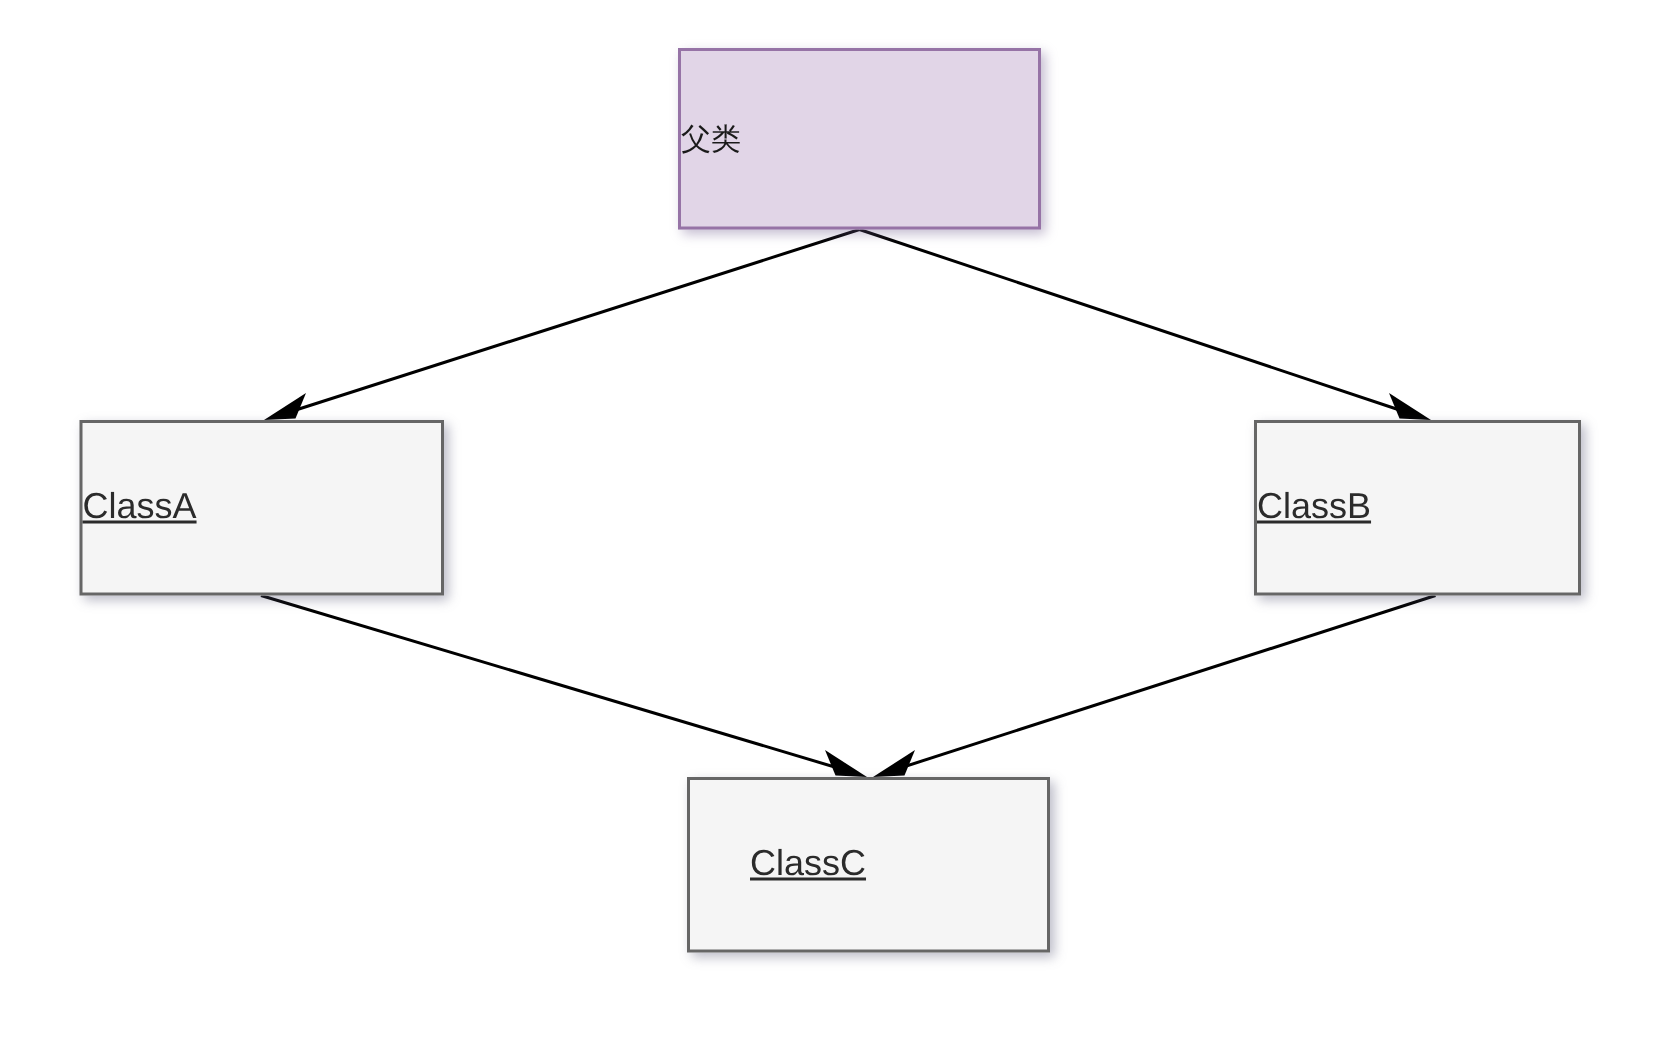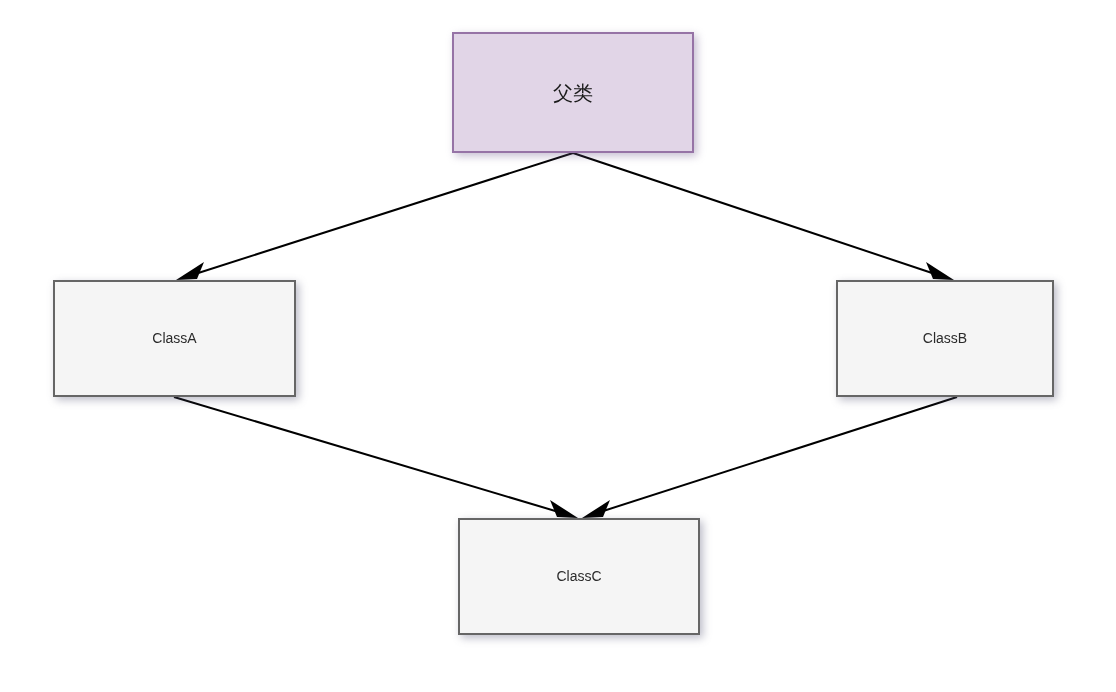--- a/index.html
+++ b/index.html
@@ -24,34 +24,34 @@
     top: 0;
     width: 1116px;
     height: 692px;
     pointer-events: none;
   }
   .node {
     position: absolute;
     box-sizing: border-box;
     display: flex;
     align-items: center;
-    justify-content: center;
     text-align: center;
     line-height: 1.2;
   }
   .node-label {
     display: block;
     white-space: pre;
   }
   .node-plain {
     background: #f5f5f5;
     border: 2px solid #666666;
     color: #2b2b2b;
-    font-size: 14px;
+    font-size: 24px;
     filter: drop-shadow(3px 3px 4px rgba(80, 80, 110, 0.38));
+    text-decoration: underline;
   }
   .node-accent {
     background: #e1d5e7;
     border: 2px solid #9673a6;
     color: #1a1a1a;
     font-size: 20px;
     filter: drop-shadow(3px 3px 4px rgba(110, 90, 140, 0.40));
   }
   .edge-line {
     stroke: #000000;
@@ -92,17 +92,17 @@
   </div>
 
   <div class="node node-plain" style="left:53px; top:280px; width:243px; height:117px;">
     <span class="node-label">ClassA</span>
   </div>
 
   <div class="node node-plain" style="left:836px; top:280px; width:218px; height:117px;">
     <span class="node-label">ClassB</span>
   </div>
 
-  <div class="node node-plain" style="left:458px; top:518px; width:242px; height:117px;">
+  <div class="node node-plain" style="left:458px; top:518px; width:242px; height:117px;padding-left:40px;">
     <span class="node-label">ClassC</span>
   </div>
 
 </div>
 
 </body></html>

